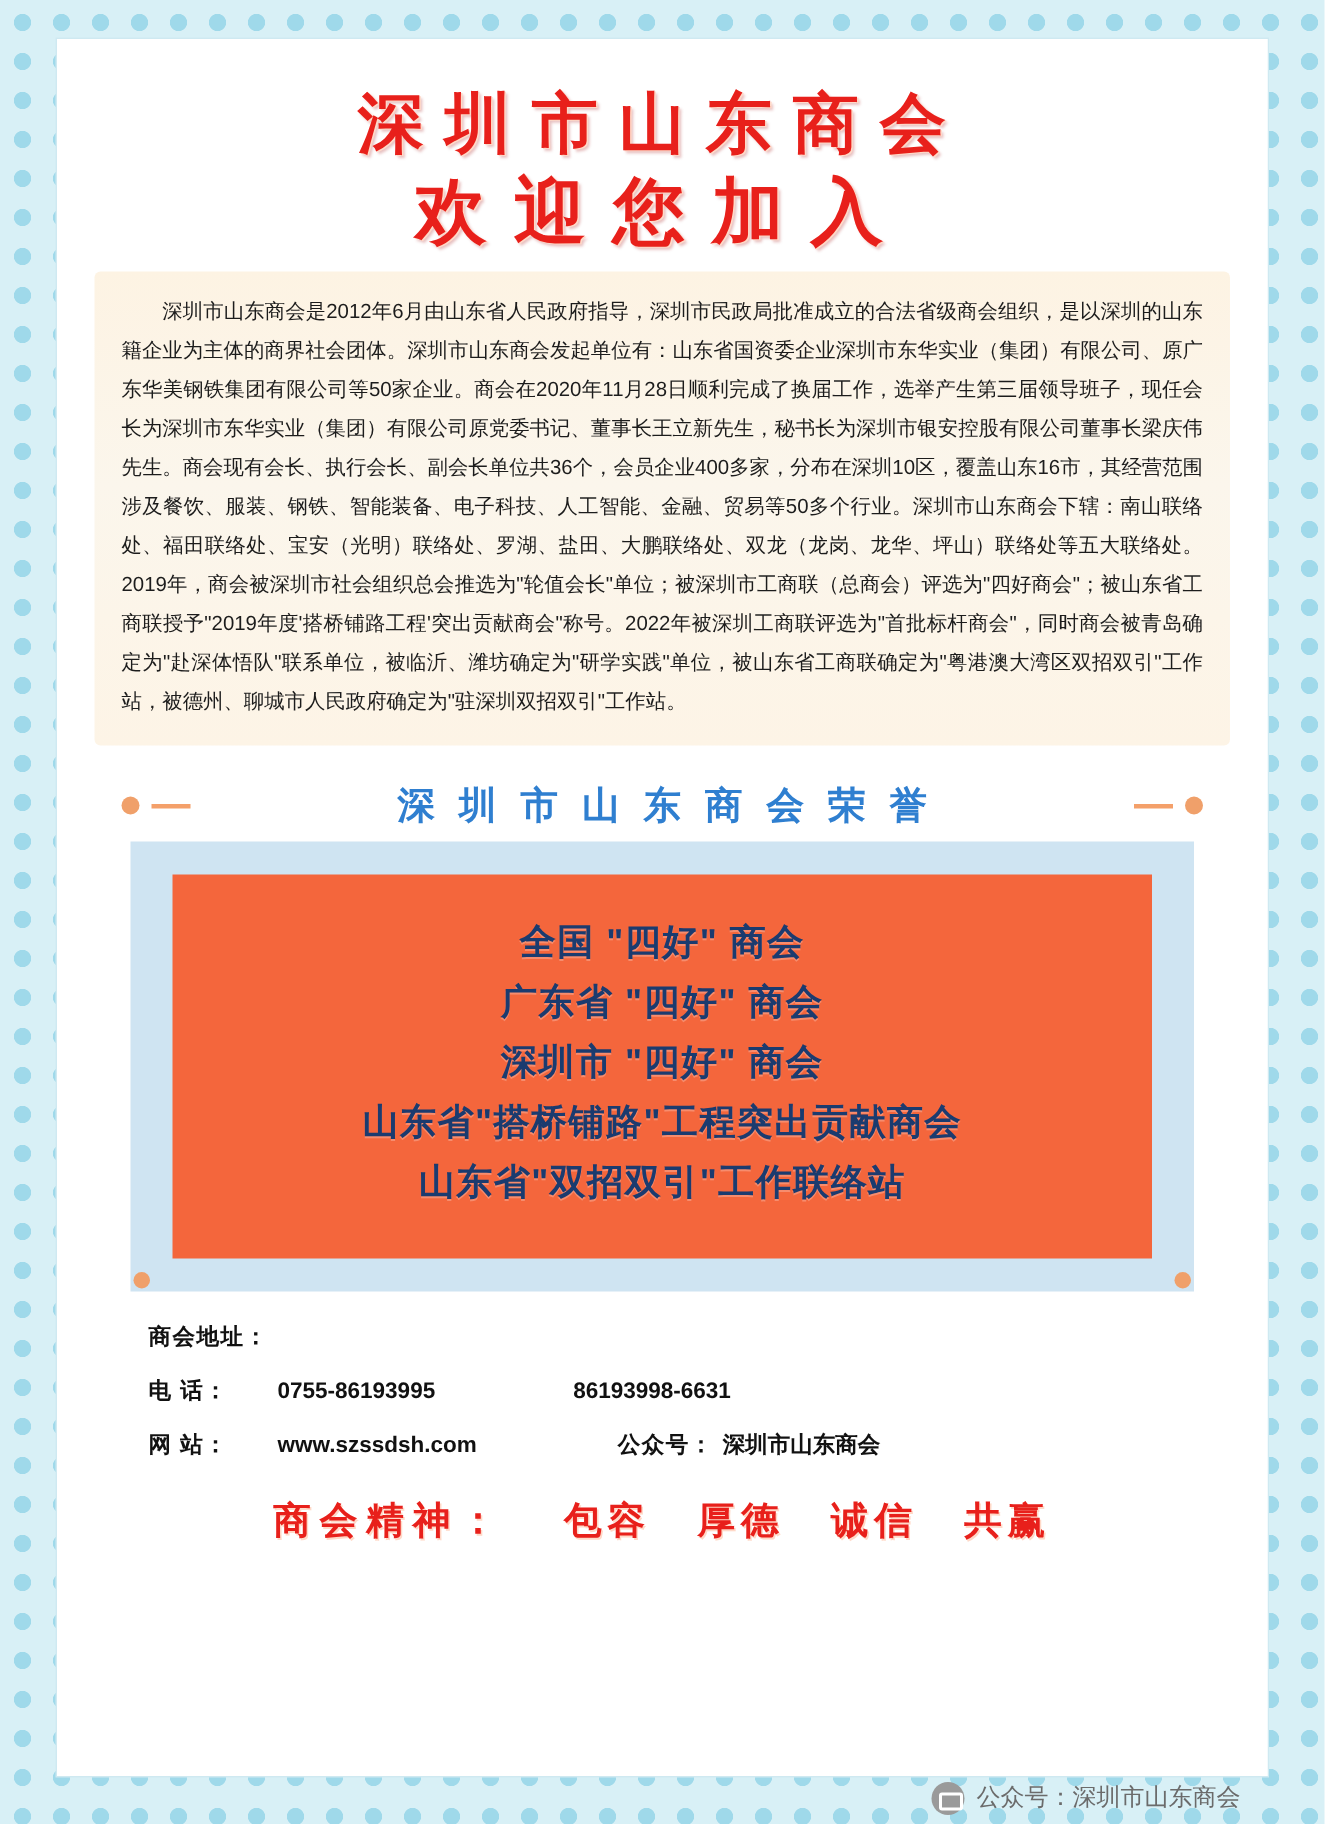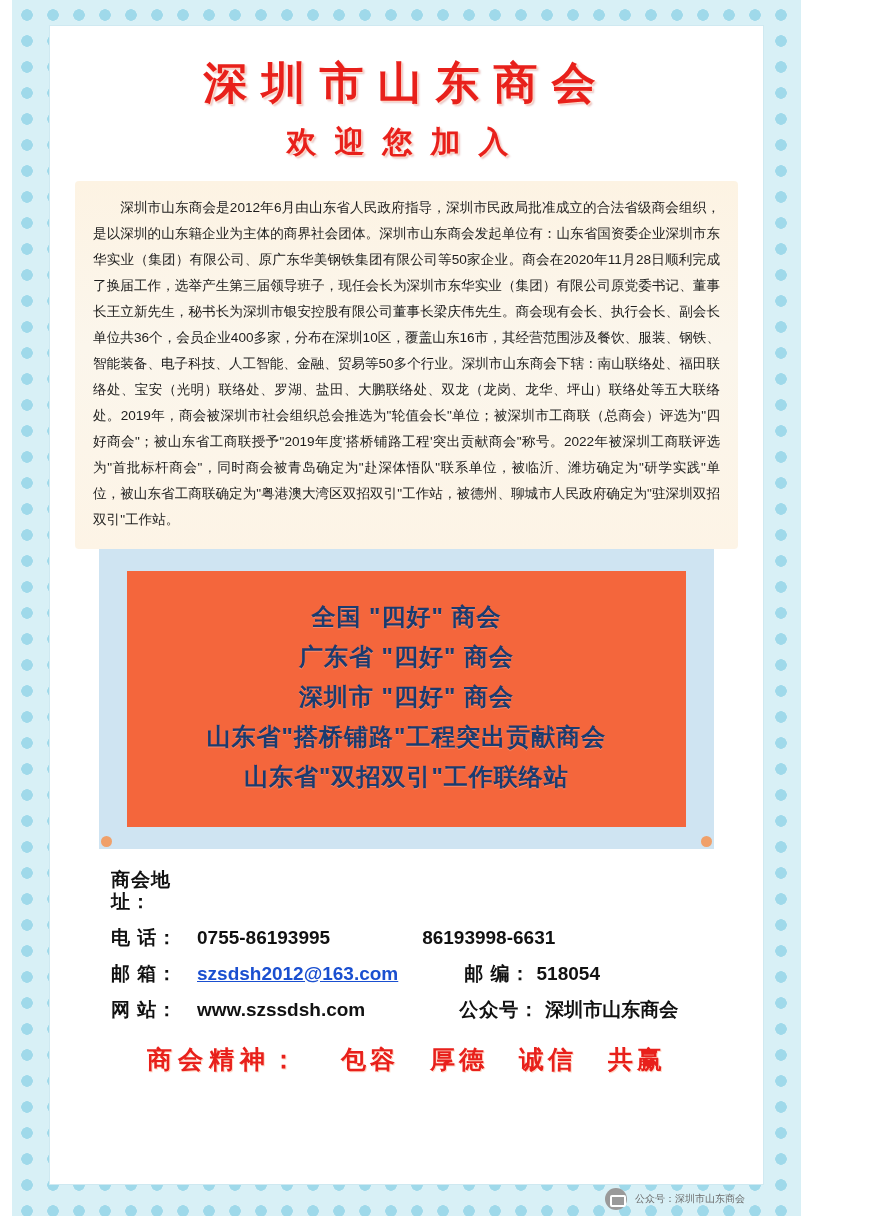--- a/index.html
+++ b/index.html
@@ -7,30 +7,29 @@
     padding: 0;
   }
   body {
     width: 883px;
     height: 1216px;
     font-family: "Liberation Sans", sans-serif;
     background: #ffffff;
   }
   .poster {
     position: relative;
-    width: 789px;
+    width: 883px;
     height: 1216px;
     box-sizing: border-box;
     background-color: #d8f0f6;
     background-image:
       radial-gradient(circle, #9fd9ea 5.5px, rgba(0,0,0,0) 6px);
     background-size: 26px 26px;
     background-position: 2px 2px;
     overflow: hidden;
-    margin-left: 12px;
   }
   .inner-frame {
     position: absolute;
     left: 38px;
     top: 26px;
     right: 38px;
     bottom: 32px;
     background: #ffffff;
     border: 3px solid #ffffff;
     box-shadow: 0 0 0 1px #cfe9f1;
@@ -44,21 +43,21 @@
     font-weight: bold;
     letter-spacing: 14px;
     text-shadow: 1px 1px 0 #ffd9c8, 2px 2px 2px rgba(160,0,0,0.25);
     font-family: "Liberation Sans", sans-serif;
   }
   .title-line-1 {
     font-size: 44px;
     line-height: 60px;
   }
   .title-line-2 {
-    font-size: 30px;
+    font-size: 48px;
     line-height: 58px;
     letter-spacing: 18px;
   }
   .intro-box {
     margin: 10px 22px 0 22px;
     background: linear-gradient(180deg, #fdf3e3 0%, #fbf6ec 45%, #fdf4e6 100%);
     border-radius: 4px;
     padding: 14px 18px 16px 18px;
   }
   .intro-text {
@@ -126,21 +125,21 @@
     position: absolute;
     width: 11px;
     height: 11px;
     border-radius: 50%;
     background: #f0a06a;
   }
   .cd-bl { left: 2px; bottom: 2px; }
   .cd-br { right: 2px; bottom: 2px; }
   .contact {
     margin: 20px 46px 0 58px;
-    font-size: 19px;
+    font-size: 15px;
     color: #111111;
   }
   .contact-row {
     display: flex;
     align-items: baseline;
     margin-bottom: 14px;
     line-height: 22px;
   }
   .contact-label {
     width: 86px;
@@ -178,23 +177,22 @@
     letter-spacing: 4px;
     text-shadow: 1px 1px 0 #ffd9c8;
   }
   .spirit span { margin: 0 10px; }
   .spirit .lead { margin-right: 18px; letter-spacing: 6px; }
   .watermark {
     position: absolute;
     right: 56px;
     bottom: 6px;
     display: flex;
-    align-items: center;
     color: #6b6b6b;
-    font-size: 10px;
+    font-size: 16px;
   }
   .wm-icon {
     width: 22px;
     height: 22px;
     border-radius: 50%;
     background: #9a9a9a;
     margin-right: 8px;
     position: relative;
   }
   .wm-icon::before {
@@ -214,20 +212,27 @@
 
     <div class="title-block">
       <div class="title-line title-line-1">深圳市山东商会</div>
       <div class="title-line title-line-2">欢迎您加入</div>
     </div>
 
     <div class="intro-box">
       <div class="intro-text">深圳市山东商会是2012年6月由山东省人民政府指导，深圳市民政局批准成立的合法省级商会组织，是以深圳的山东籍企业为主体的商界社会团体。深圳市山东商会发起单位有：山东省国资委企业深圳市东华实业（集团）有限公司、原广东华美钢铁集团有限公司等50家企业。商会在2020年11月28日顺利完成了换届工作，选举产生第三届领导班子，现任会长为深圳市东华实业（集团）有限公司原党委书记、董事长王立新先生，秘书长为深圳市银安控股有限公司董事长梁庆伟先生。商会现有会长、执行会长、副会长单位共36个，会员企业400多家，分布在深圳10区，覆盖山东16市，其经营范围涉及餐饮、服装、钢铁、智能装备、电子科技、人工智能、金融、贸易等50多个行业。深圳市山东商会下辖：南山联络处、福田联络处、宝安（光明）联络处、罗湖、盐田、大鹏联络处、双龙（龙岗、龙华、坪山）联络处等五大联络处。2019年，商会被深圳市社会组织总会推选为"轮值会长"单位；被深圳市工商联（总商会）评选为"四好商会"；被山东省工商联授予"2019年度'搭桥铺路工程'突出贡献商会"称号。2022年被深圳工商联评选为"首批标杆商会"，同时商会被青岛确定为"赴深体悟队"联系单位，被临沂、潍坊确定为"研学实践"单位，被山东省工商联确定为"粤港澳大湾区双招双引"工作站，被德州、聊城市人民政府确定为"驻深圳双招双引"工作站。</div>
     </div>
 
+    <div class="honor-header">
+      <span class="dot-left"></span>
+      <span class="dash-left"></span>
+      <span class="honor-header-title">深圳市山东商会荣誉</span>
+      <span class="dash-right"></span>
+      <span class="dot-right"></span>
+    </div>
 
     <div class="honor-panel-outer">
       <span class="corner-dot cd-bl"></span>
       <span class="corner-dot cd-br"></span>
       <div class="honor-panel-inner">
         <div class="honor-item">全国 "四好" 商会</div>
         <div class="honor-item">广东省 "四好" 商会</div>
         <div class="honor-item">深圳市 "四好" 商会</div>
         <div class="honor-item">山东省"搭桥铺路"工程突出贡献商会</div>
         <div class="honor-item">山东省"双招双引"工作联络站</div>
@@ -237,26 +242,20 @@
     <div class="contact">
       <div class="contact-row">
         <span class="contact-label">商会地址：</span>
       </div>
       <div class="contact-row">
         <span class="contact-label">电 话：</span>
         <span class="contact-value">0755-86193995</span>
         <span class="contact-col2-value" style="margin-left:92px;">86193998-6631</span>
       </div>
       <div class="contact-row">
-        <span class="contact-label">邮 箱：</span>
-        <span class="mail-link">szsdsh2012@163.com</span>
-        <span class="contact-col2-label" style="margin-left:66px;">邮 编：</span>
-        <span class="contact-col2-value">518054</span>
-      </div>
-      <div class="contact-row">
         <span class="contact-label">网 站：</span>
         <span class="contact-value">www.szssdsh.com</span>
         <span class="contact-col2-label" style="margin-left:94px;">公众号：</span>
         <span class="contact-col2-value">深圳市山东商会</span>
       </div>
     </div>
 
     <div class="spirit">
       <span class="lead">商会精神：</span>
       <span>包容</span>

